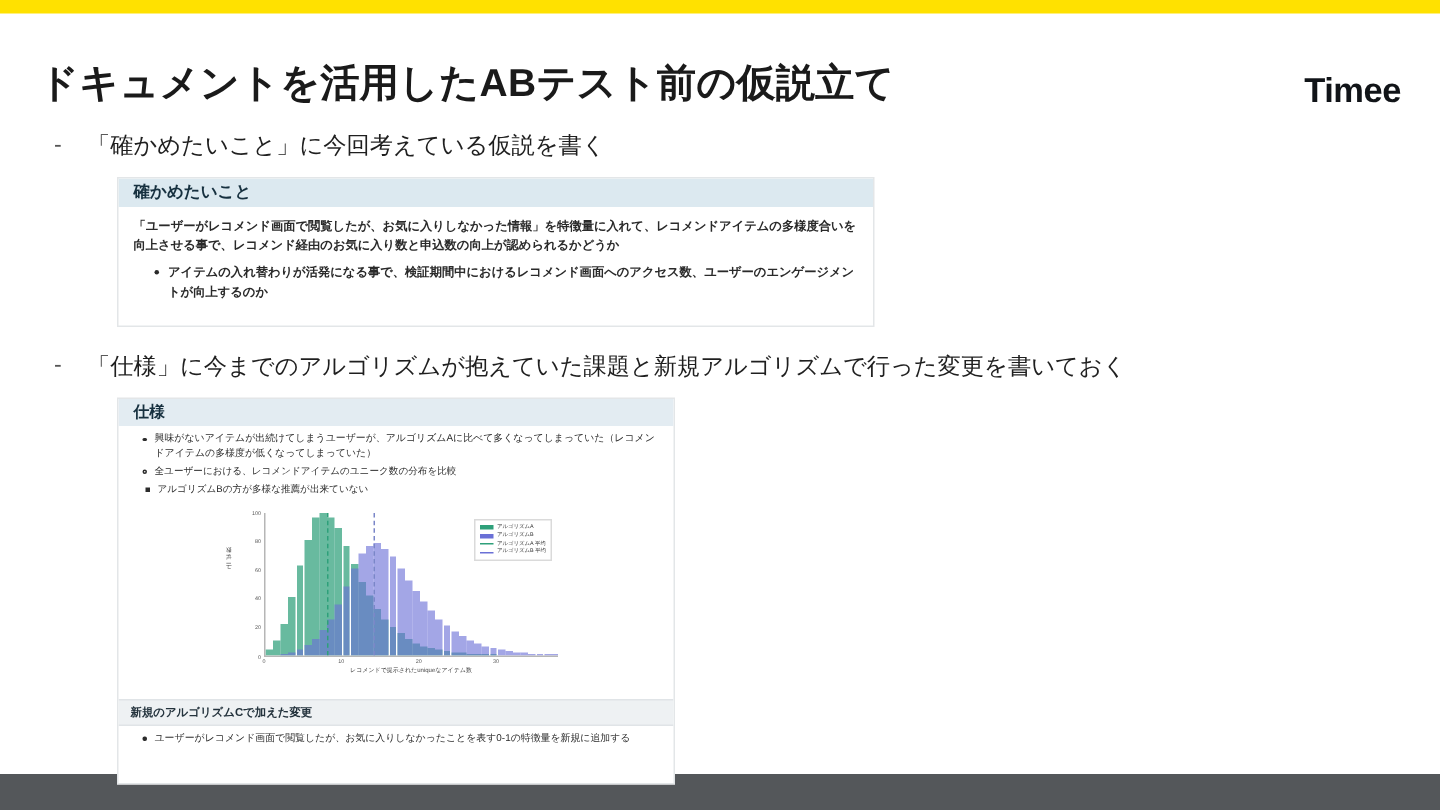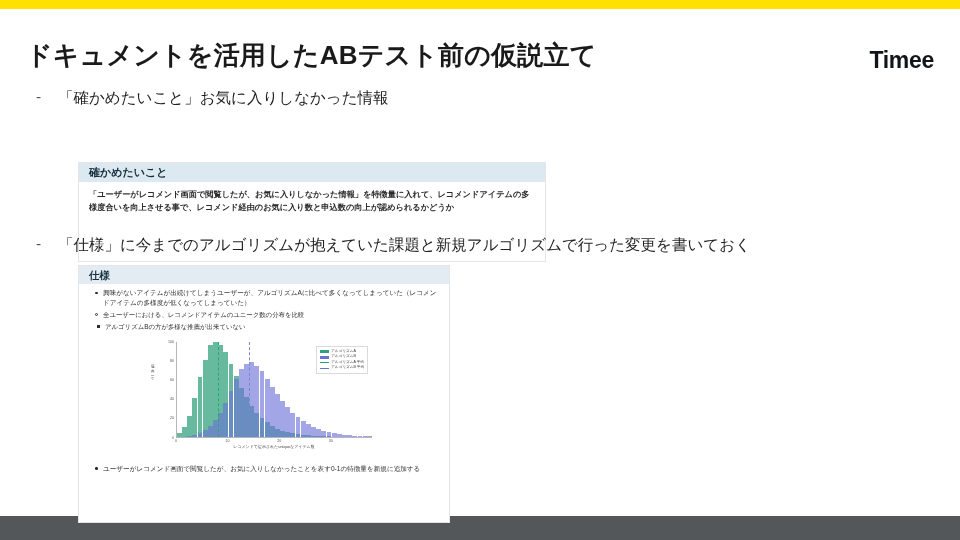--- a/index.html
+++ b/index.html
@@ -75,23 +75,22 @@
   .doc-card {
     position: absolute;
     background: #ffffff;
     border: 1px solid #e3e6e8;
     box-sizing: border-box;
     overflow: hidden;
   }
   #doc-card-1 {
     top: 118px;
     left: 78px;
-    width: 468px;
+    width: 505px;
     height: 100px;
-    margin-top: 44px;
   }
   .doc-head {
     background: #dce9f0;
     color: #16303f;
     font-weight: bold;
     font-size: 11px;
     padding: 4px 8px 4px 10px;
     box-sizing: border-box;
   }
   #doc-card-1 .doc-head { height: 19px; line-height: 11px; }
@@ -321,27 +320,30 @@
 <div class="slide">
 
   <div class="top-bar"></div>
   <div class="bottom-bar"></div>
 
   <div class="slide-title">ドキュメントを活用したABテスト前の仮説立て</div>
   <div class="logo">Timee</div>
 
   <div class="bullet-row" id="bullet-1">
     <span class="bullet-dash">-</span>
-    <span class="bullet-text">「確かめたいこと」お気に入りしなかった情報</span>
+    <span class="bullet-text">「確かめたいこと」に今回考えている仮説を書く</span>
   </div>
 
   <div class="doc-card" id="doc-card-1">
     <div class="doc-head">確かめたいこと</div>
     <div class="doc-body">
       <div>「ユーザーがレコメンド画面で閲覧したが、お気に入りしなかった情報」を特徴量に入れて、レコメンドアイテムの多様度合いを向上させる事で、レコメンド経由のお気に入り数と申込数の向上が認められるかどうか</div>
+      <ul class="doc-sub-list">
+        <li>アイテムの入れ替わりが活発になる事で、検証期間中におけるレコメンド画面へのアクセス数、ユーザーのエンゲージメントが向上するのか</li>
+      </ul>
     </div>
   </div>
 
   <div class="bullet-row" id="bullet-2">
     <span class="bullet-dash">-</span>
     <span class="bullet-text">「仕様」に今までのアルゴリズムが抱えていた課題と新規アルゴリズムで行った変更を書いておく</span>
   </div>
 
   <div class="doc-card" id="doc-card-2">
     <div class="doc-head">仕様</div>
@@ -459,18 +461,19 @@
         </div>
       <div class="x-ticks">
           <span style="left: 0px;">0</span>
           <span style="left: 51.5789px;">10</span>
           <span style="left: 103.158px;">20</span>
           <span style="left: 154.737px;">30</span>
         </div>
       <div class="x-label">レコメンドで提示されたuniqueなアイテム数</div>
     </div>
 
+    <div class="sec-head" style="margin-top:6px;">新規のアルゴリズムCで加えた変更</div>
     <ul class="lvl1">
       <li>ユーザーがレコメンド画面で閲覧したが、お気に入りしなかったことを表す0-1の特徴量を新規に追加する</li>
     </ul>
   </div>
 
 </div>
 
 </body></html>

